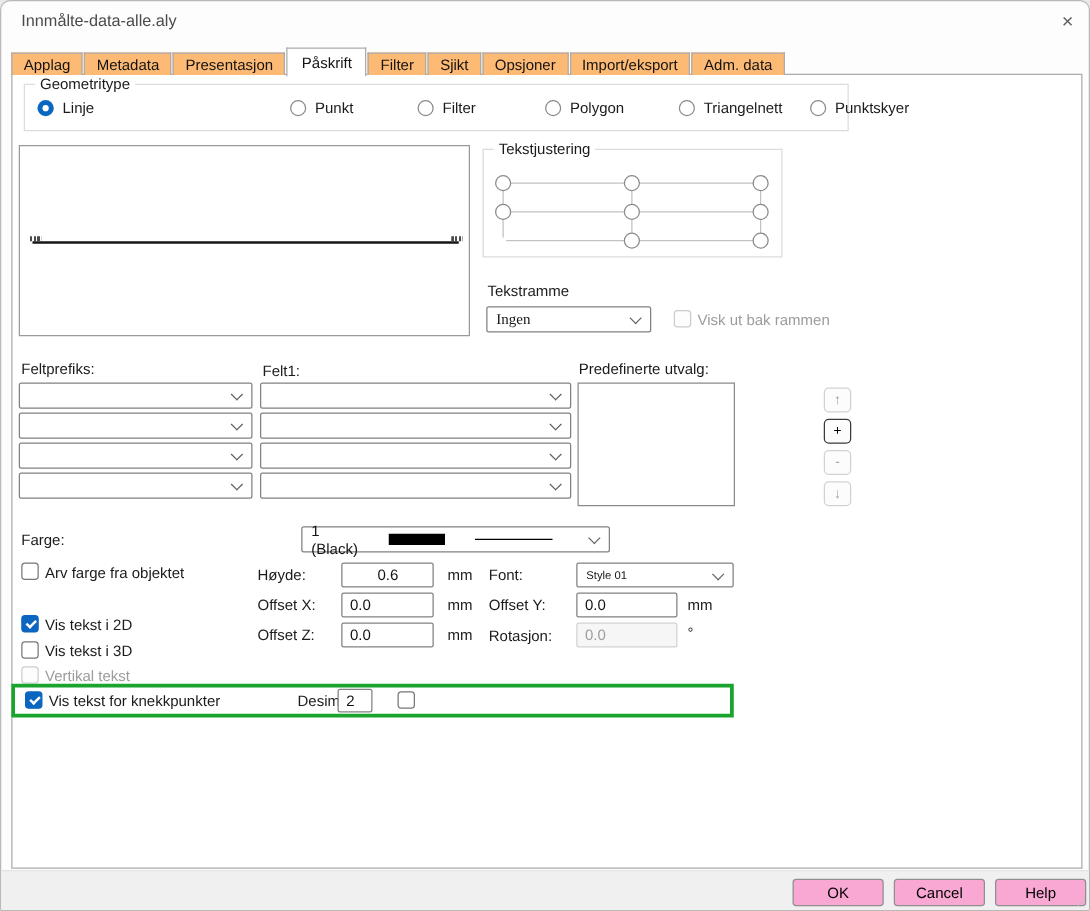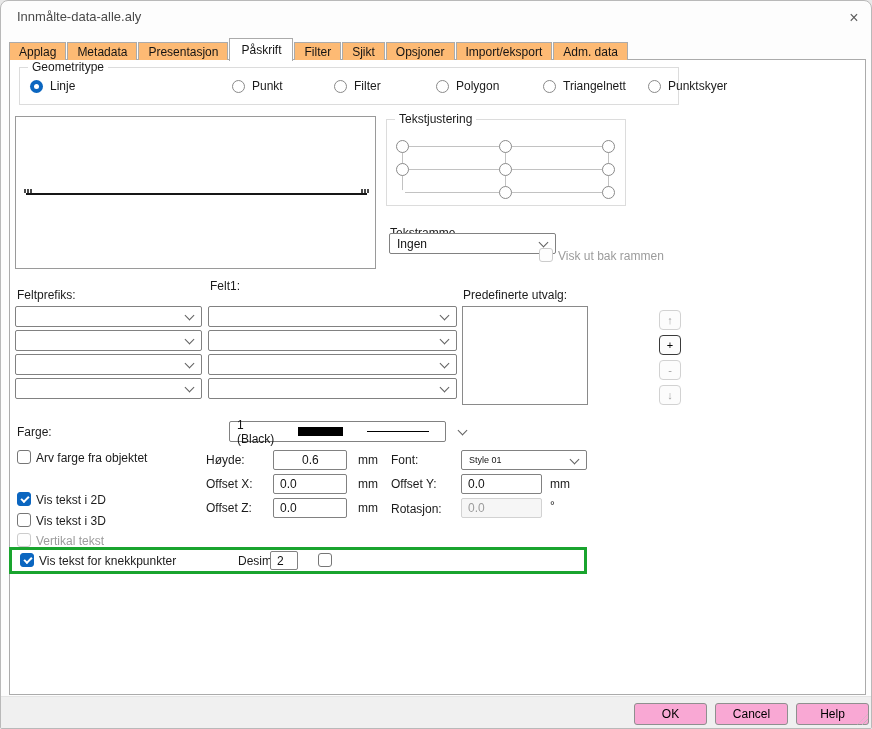--- a/index.html
+++ b/index.html
@@ -147,42 +147,42 @@
     <span class="radio tj-radio" style="left:206px;top:0"></span>
     <span class="radio tj-radio" style="left:0;top:23px"></span>
     <span class="radio tj-radio" style="left:103px;top:23px"></span>
     <span class="radio tj-radio" style="left:206px;top:23px"></span>
     <span class="radio tj-radio selected" style="left:0;top:46px"></span>
     <span class="radio tj-radio" style="left:103px;top:46px"></span>
     <span class="radio tj-radio" style="left:206px;top:46px"></span>
   </div>
 
   <span class="lbl" style="left:389px; top:225px;">Tekstramme</span>
-  <div class="combo" style="left:388px; top:232px; width:167px;">
+  <div class="combo" style="left:388px; top:244px; width:132px;font-family:Liberation Serif, serif;">
     <span>Ingen</span>
     <span class="chev"></span>
   </div>
   <span class="cb disabled" style="left:538px; top:247px;"></span>
   <span class="lbl gray" style="left:557px; top:248px;">Visk ut bak rammen</span>
 
   <span class="lbl" style="left:16px; top:287px;">Feltprefiks:</span>
   <div class="combo" style="left:14px; top:305px; width:187px;">
       <span class="chev"></span>
     </div>
   <div class="combo" style="left:14px; top:329px; width:187px;">
       <span class="chev"></span>
     </div>
   <div class="combo" style="left:14px; top:353px; width:187px;">
       <span class="chev"></span>
     </div>
   <div class="combo" style="left:14px; top:377px; width:187px;">
       <span class="chev"></span>
     </div>
 
-  <span class="lbl" style="left:209px; top:278px;">Felt1:</span>
+  <span class="lbl" style="left:209px; top:289px;">Felt1:</span>
   <div class="combo" style="left:207px; top:305px; width:249px;">
       <span class="chev"></span>
     </div>
   <div class="combo" style="left:207px; top:329px; width:249px;">
       <span class="chev"></span>
     </div>
   <div class="combo" style="left:207px; top:353px; width:249px;">
       <span class="chev"></span>
     </div>
   <div class="combo" style="left:207px; top:377px; width:249px;">
@@ -190,21 +190,21 @@
     </div>
 
   <span class="lbl" style="left:462px; top:287px;">Predefinerte utvalg:</span>
   <div class="listbox" style="left:461px; top:305px; width:126px; height:99px;"></div>
   <div class="sbtn" style="left:658px; top:309px;">↑</div>
   <div class="sbtn primary" style="left:658px; top:334px;">+</div>
   <div class="sbtn" style="left:658px; top:359px;">-</div>
   <div class="sbtn" style="left:658px; top:384px;">↓</div>
 
   <span class="lbl" style="left:16px; top:424px;">Farge:</span>
-  <div class="combo" style="left:228px; top:420px; width:217px;gap:24px;">
+  <div class="combo" style="left:240px; top:420px; width:247px;gap:24px;">
     <span>1 (Black)</span>
     <span class="cswatch"></span>
     <span class="cline"></span>
     <span class="chev" style="margin-left:0"></span>
   </div>
 
   <span class="cb" style="left:16px; top:449px;"></span>
   <span class="lbl" style="left:35px; top:450px;">Arv farge fra objektet</span>
 
   <span class="lbl" style="left:205px; top:452px;">Høyde:</span>

